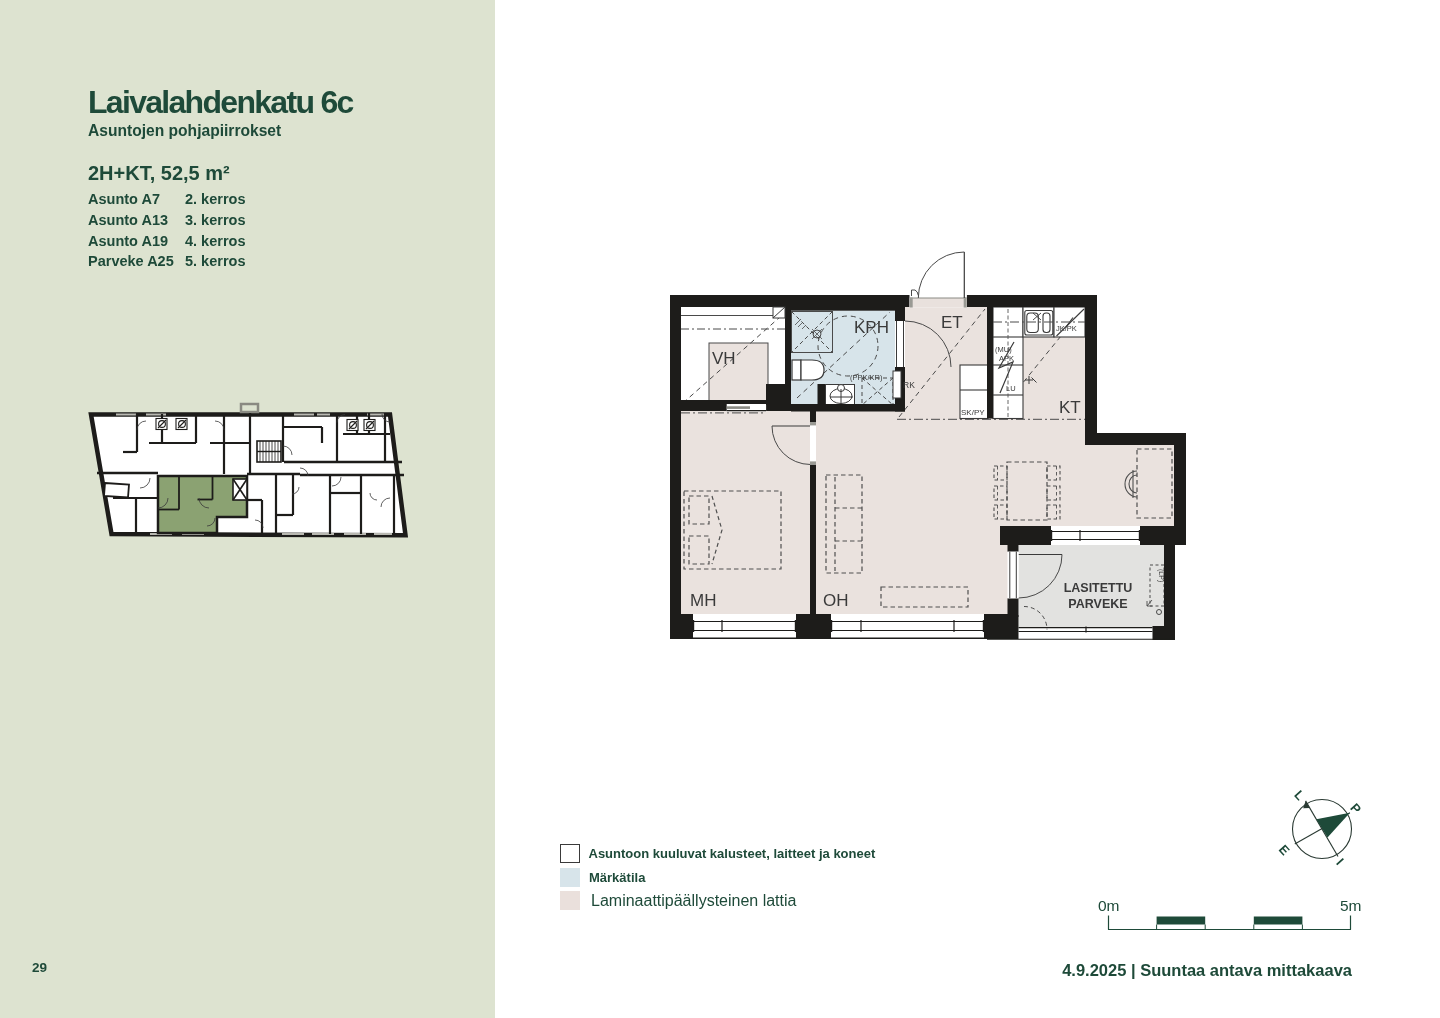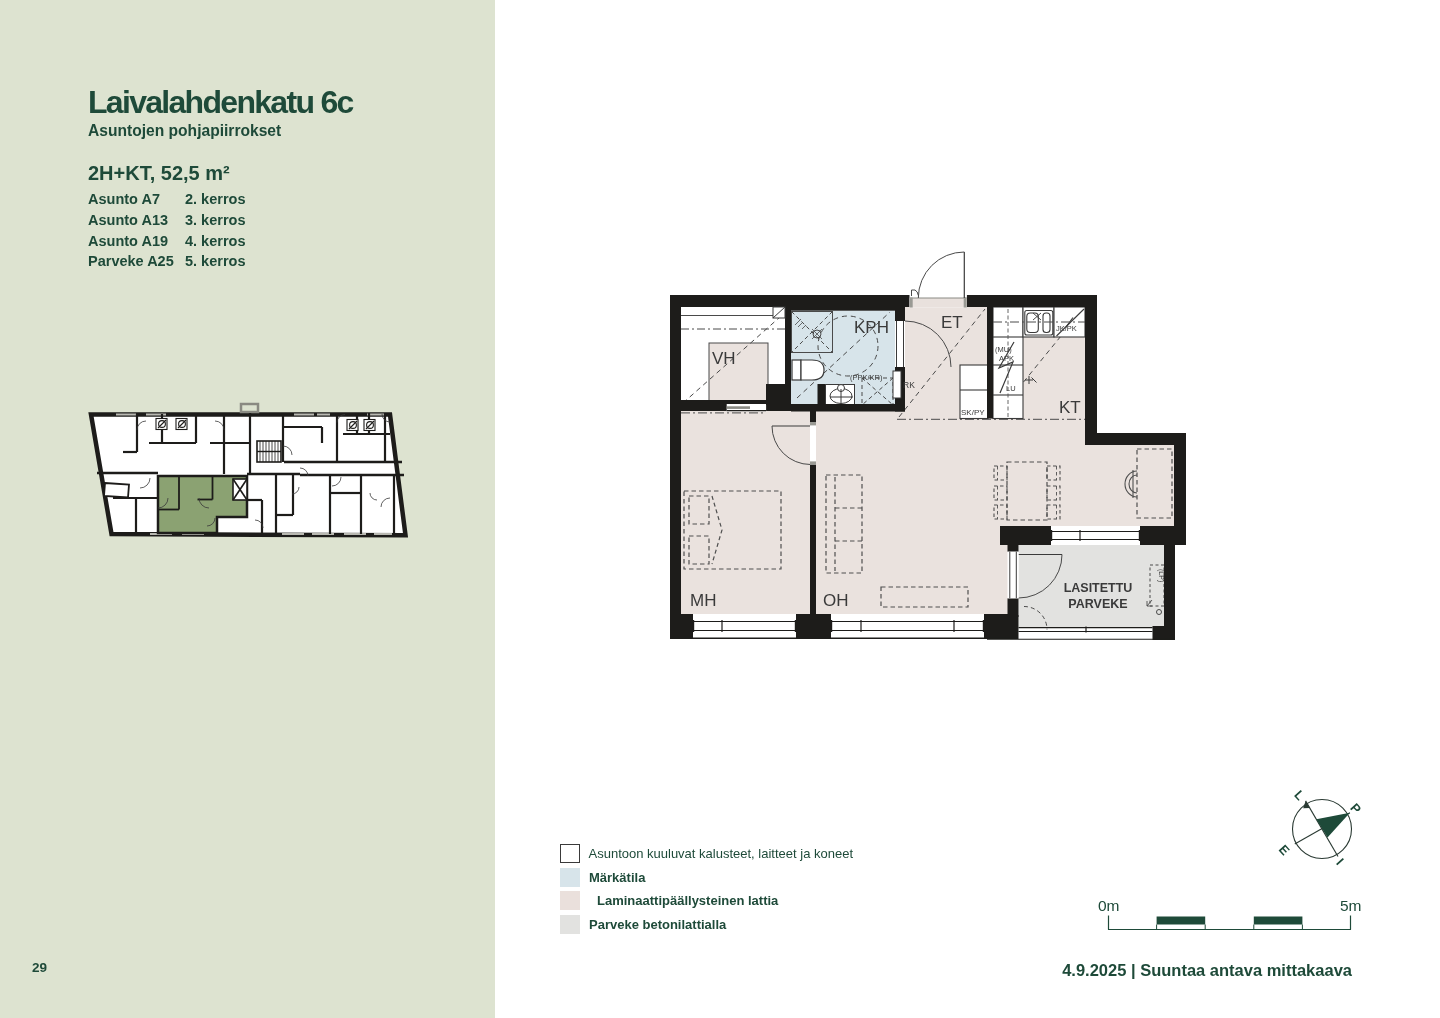--- a/index.html
+++ b/index.html
@@ -26,37 +26,33 @@
   <div><span style="display:inline-block;width:97px;">Asunto A19</span>4. kerros</div>
   <div><span style="display:inline-block;width:97px;">Parveke A25</span>5. kerros</div>
 </div>
 
 <div class="abs grn" style="left:32px;top:960px;font-size:13.5px;font-weight:700;">29</div>
 
 <div class="abs" style="left:560px;top:844px;">
 
   <div style="display:flex;align-items:center;height:19px;margin-bottom:4.5px;">
     <div style="width:18px;height:17px;background:#fff;border:1.5px solid #3a3a3a;"></div>
-    <div class="grn" style="margin-left:8.5px;font-size:13px;font-weight:400;">Asuntoon kuuluvat kalusteet, laitteet ja koneet</div>
+    <div class="grn" style="margin-left:8.5px;font-size:13px;font-weight:700;">Asuntoon kuuluvat kalusteet, laitteet ja koneet</div>
   </div>
 
   <div style="display:flex;align-items:center;height:19px;margin-bottom:4.5px;">
     <div style="width:20px;height:19px;background:#d7e4ea;"></div>
     <div class="grn" style="margin-left:9px;font-size:13px;font-weight:700;">Märkätila</div>
   </div>
 
   <div style="display:flex;align-items:center;height:19px;margin-bottom:4.5px;">
     <div style="width:20px;height:19px;background:#eae0dc;"></div>
-    <div class="grn" style="margin-left:17px;font-size:13px;font-weight:700;">Laminaattipäällysteinen lattia</div>
+    <div class="grn" style="margin-left:11px;font-size:16px;font-weight:400;">Laminaattipäällysteinen lattia</div>
   </div>
 
-  <div style="display:flex;align-items:center;height:19px;">
-    <div style="width:20px;height:19px;background:#e2e2e0;"></div>
-    <div class="grn" style="margin-left:9px;font-size:13px;font-weight:700;">Parveke betonilattialla</div>
-  </div>
 </div>
 
 <div class="abs grn" style="right:88px;top:961px;font-size:16.5px;font-weight:700;">4.9.2025 | Suuntaa antava mittakaava</div>
 
 <svg class="abs" style="left:0;top:0;" width="1440" height="1018" viewBox="0 0 1440 1018">
 <g id="mainplan" fill="none" stroke-linecap="butt">
 
   <rect x="816" y="411" width="194" height="203" fill="#eae2de"></rect>
 
   <rect x="897" y="307" width="91" height="112" fill="#eae2de"></rect>

